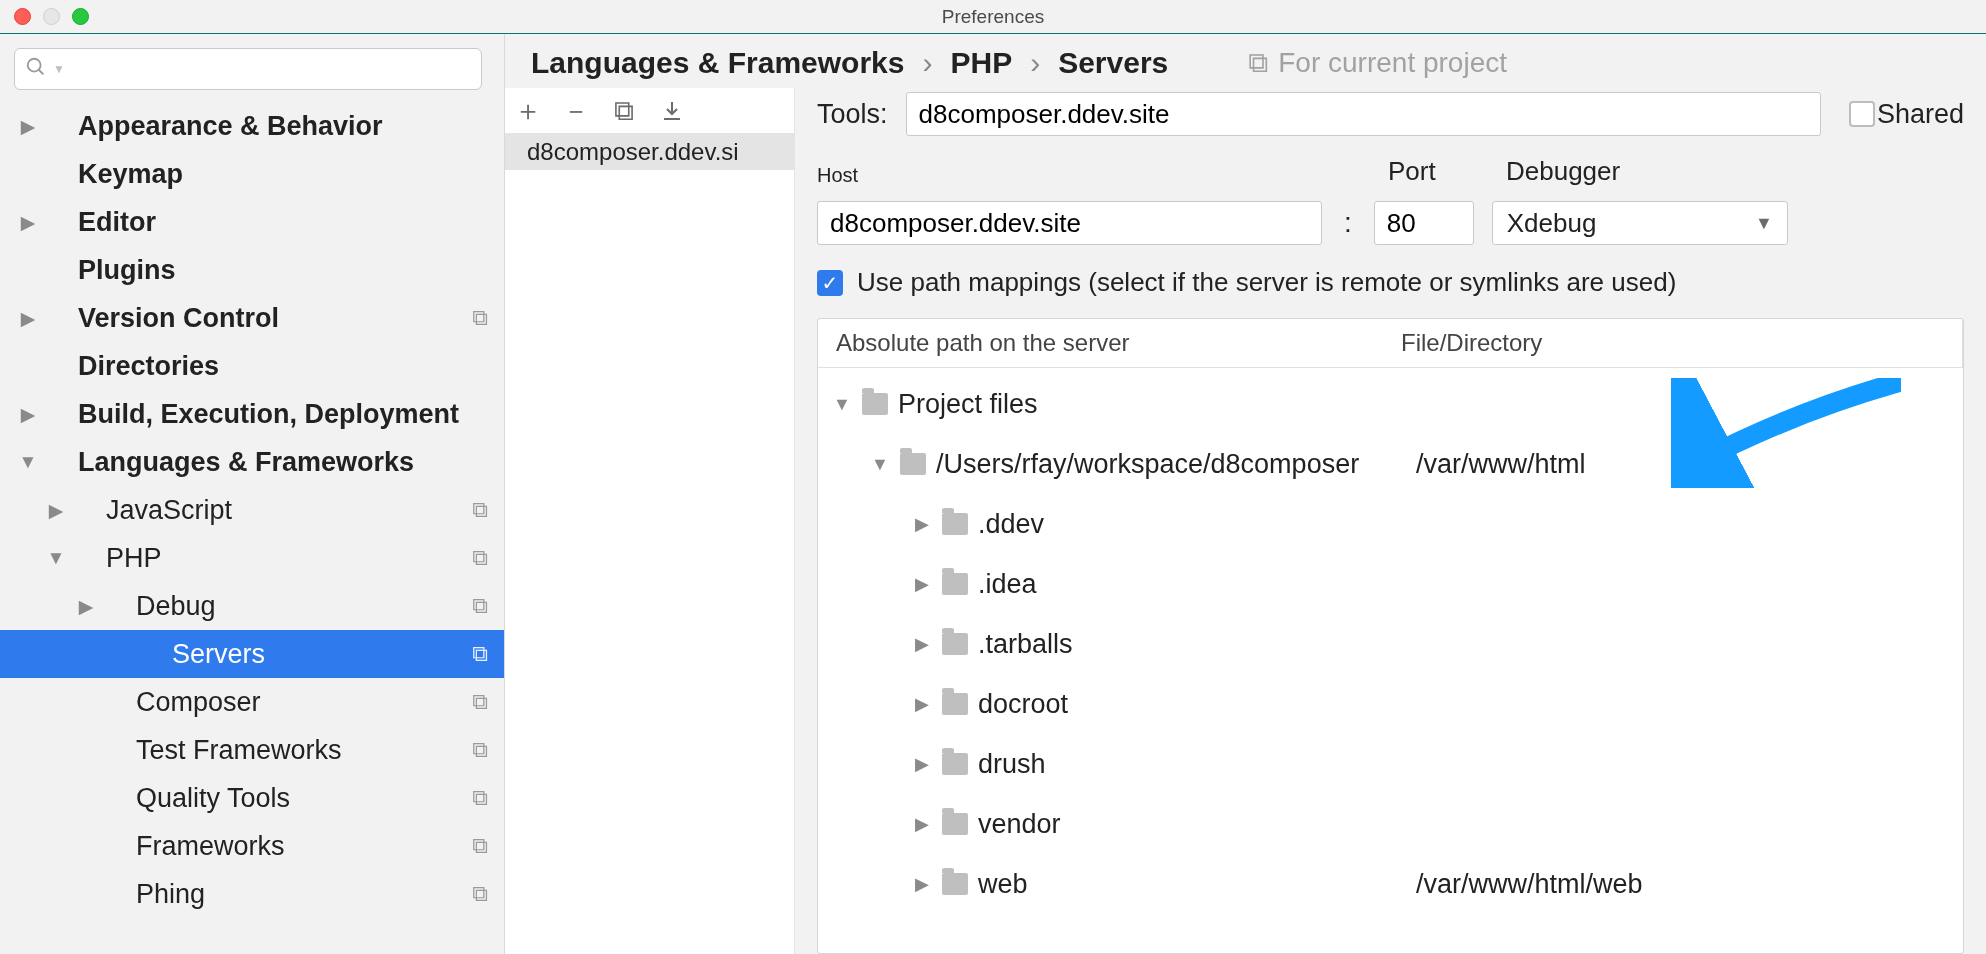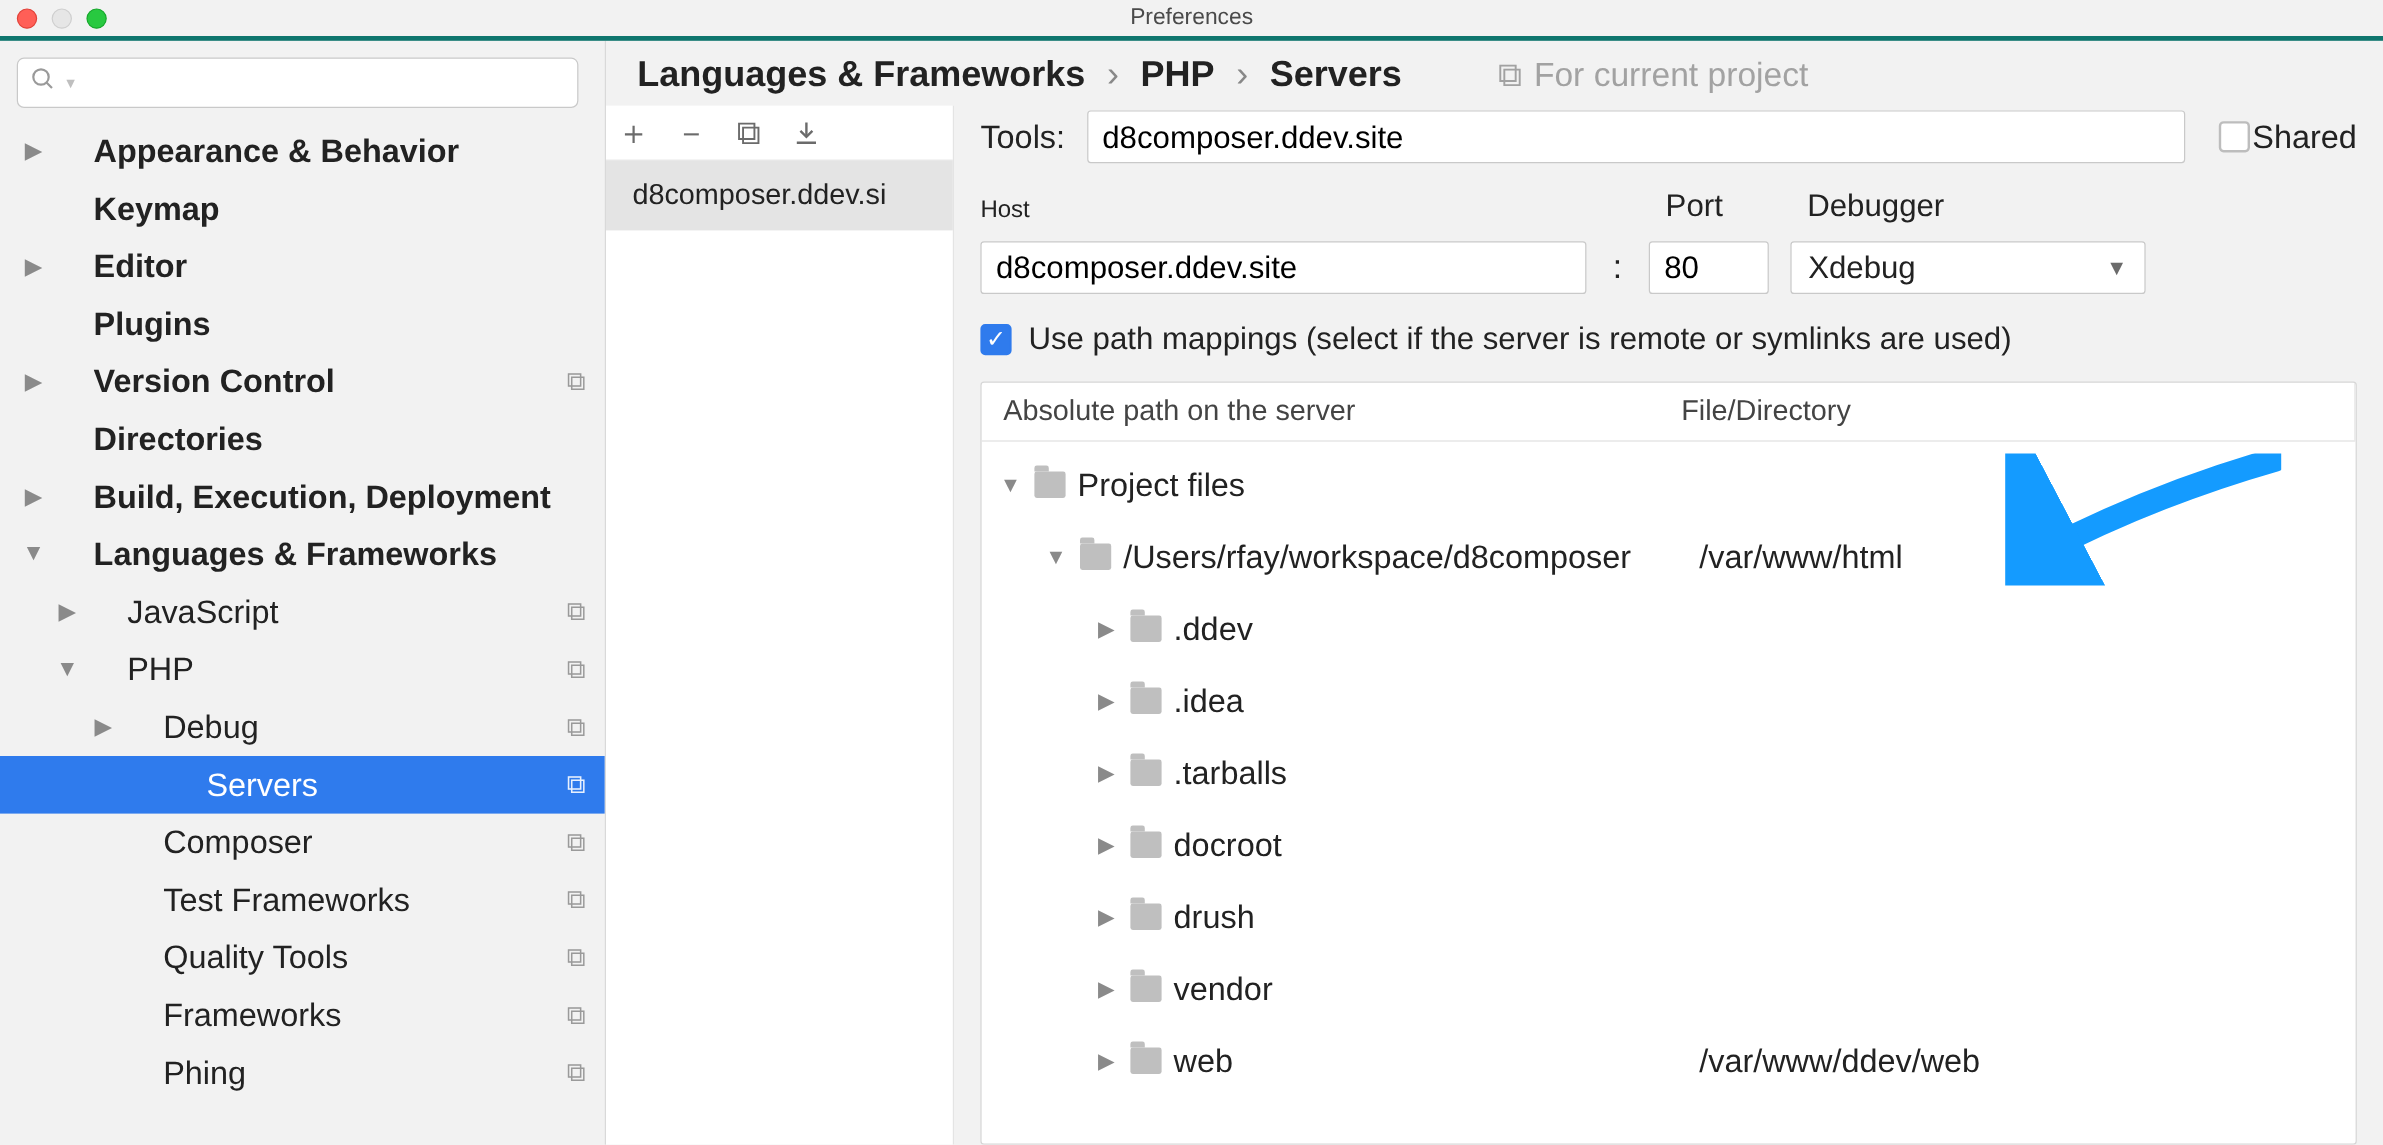--- a/index.html
+++ b/index.html
@@ -1,19 +1,19 @@
 <!DOCTYPE html>
 <html><head>
 <meta charset="utf-8">
 <style>
 * { box-sizing: border-box; margin: 0; padding: 0; font-family: -apple-system, BlinkMacSystemFont, "Segoe UI", Helvetica, Arial, sans-serif; }
 body { background: #f2f2f2; width: 1986px; height: 954px; overflow: hidden; color: #222; }
 
 .window { width: 1986px; height: 954px; background: #f2f2f2; display: flex; flex-direction: column; }
-.titlebar { height: 34px; display: flex; align-items: center; padding: 0 14px; border-bottom: 4px solid #0f766e; position: relative; }
+.titlebar { height: 34px; display: flex; align-items: center; padding: 0 14px; border-bottom: 1px solid #0f766e; position: relative; }
 .traffic { display: flex; gap: 12px; }
 .dot { width: 17px; height: 17px; border-radius: 50%; }
 .dot.red { background: #ff5f57; border: 1px solid #e14239; }
 .dot.yellow { background: #e6e6e6; border: 1px solid #cfcfcf; }
 .dot.green { background: #28c940; border: 1px solid #17a82c; }
 .titlebar .title { position: absolute; left: 50%; transform: translateX(-50%); font-size: 19px; color: #4a4a4a; }
 
 .body { flex: 1; display: flex; min-height: 0; }
 
 
@@ -32,21 +32,21 @@
 .node.selected { background: #2f7bed; color: #fff; }
 .node.selected .arrow, .node.selected .copy-icon { color: #e7f0fe; }
 .indent-1 { padding-left: 42px; }
 .indent-2 { padding-left: 72px; }
 .indent-3 { padding-left: 108px; }
 
 
 .middle { width: 290px; border-right: 1px solid #e4e4e4; display: flex; flex-direction: column; background: #fff; }
 .mid-toolbar { height: 46px; border-bottom: 1px solid #e4e4e4; display: flex; align-items: center; padding: 0 8px; gap: 18px; color: #6b6b6b; font-size: 28px; }
 .mid-toolbar .tbtn { cursor: pointer; line-height: 1; display: flex; align-items: center; justify-content: center; width: 30px; }
-.server-item { height: 58px; display: flex; align-items: center; padding: 0 22px; font-size: 24px; background: #e4e4e4; white-space: nowrap; overflow: hidden; text-align: right; }
+.server-item { height: 36px; display: flex; align-items: center; padding: 0 22px; font-size: 24px; background: #e4e4e4; white-space: nowrap; overflow: hidden; text-align: right; }
 
 
 .right { flex: 1; display: flex; flex-direction: column; background: #f2f2f2; padding: 0; }
 .breadcrumb { display: flex; align-items: center; gap: 18px; padding: 12px 26px 8px 26px; font-size: 30px; font-weight: 700; color: #222; }
 .breadcrumb .sep { color: #888; font-weight: 400; }
 .breadcrumb .hint { margin-left: 62px; color: #a2a2a2; font-weight: 400; display: flex; align-items: center; gap: 10px; font-size: 28px; }
 .right-body { display: flex; flex: 1; min-height: 0; }
 .detail { flex: 1; padding: 4px 22px 0 22px; display: flex; flex-direction: column; gap: 14px; }
 
 .row { display: flex; align-items: center; gap: 18px; }
@@ -344,21 +344,21 @@
                     <span>vendor</span>
                   </div>
                   <div class="abs-col"></div>
                 </div>
                 <div class="trow">
                   <div class="tree-col pad-2">
                     <span class="tw-arrow">▶</span>
                     <span class="folder-icon"></span>
                     <span>web</span>
                   </div>
-                  <div class="abs-col">/var/www/ddev/web</div>
+                  <div class="abs-col">/var/www/html/web</div>
                 </div>
               </div>
           </div>
 
         </div>
       </div>
     </div>
 
   </div>
 </div>

